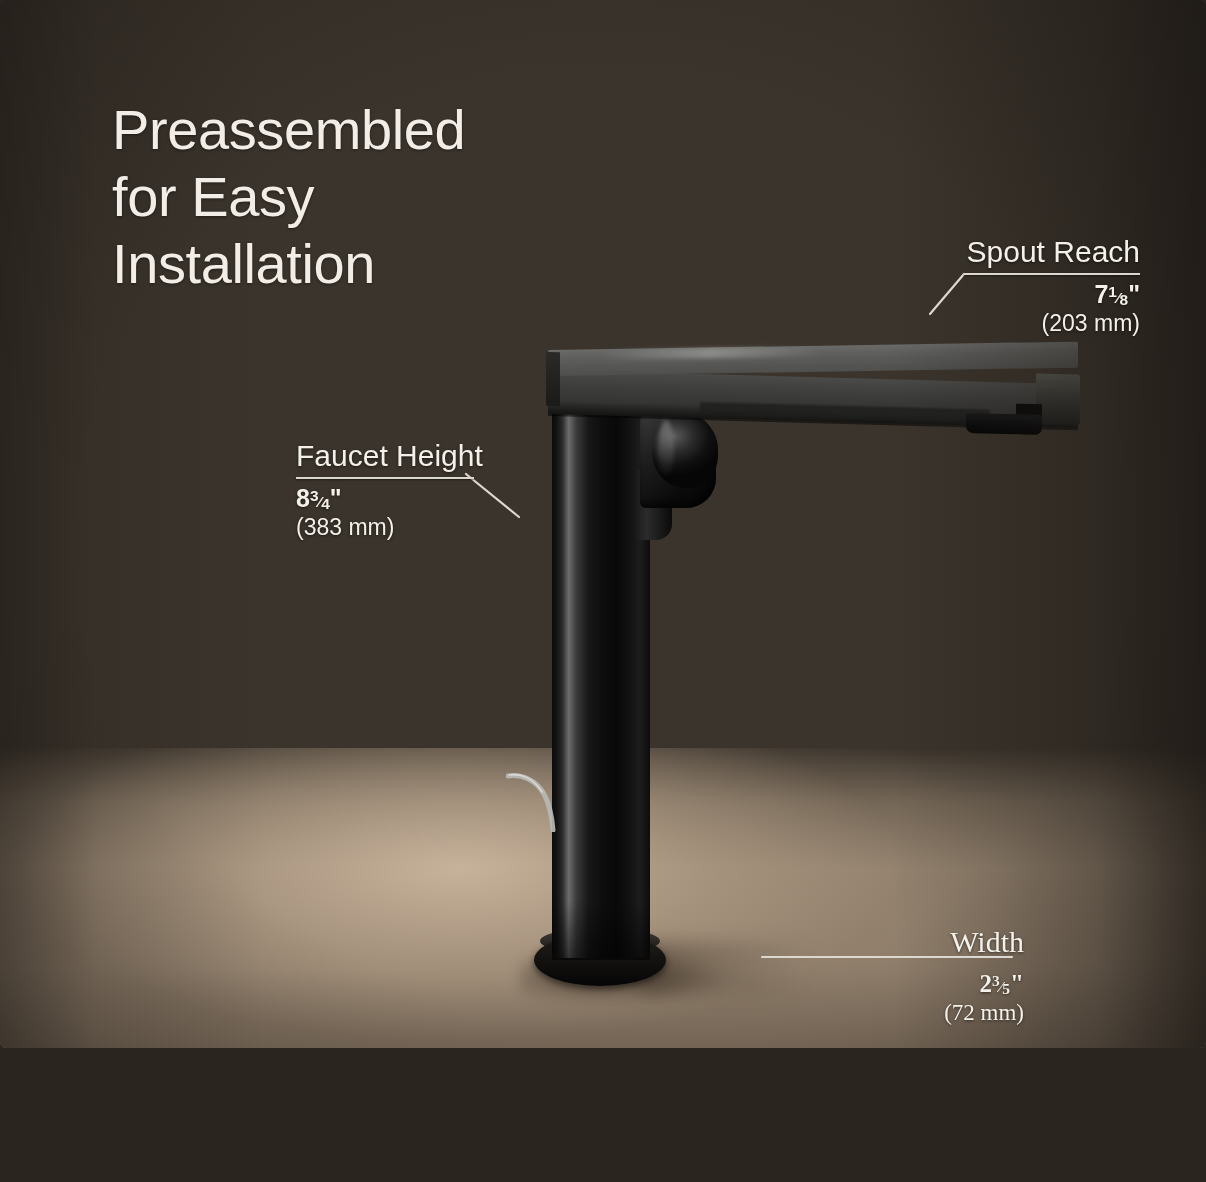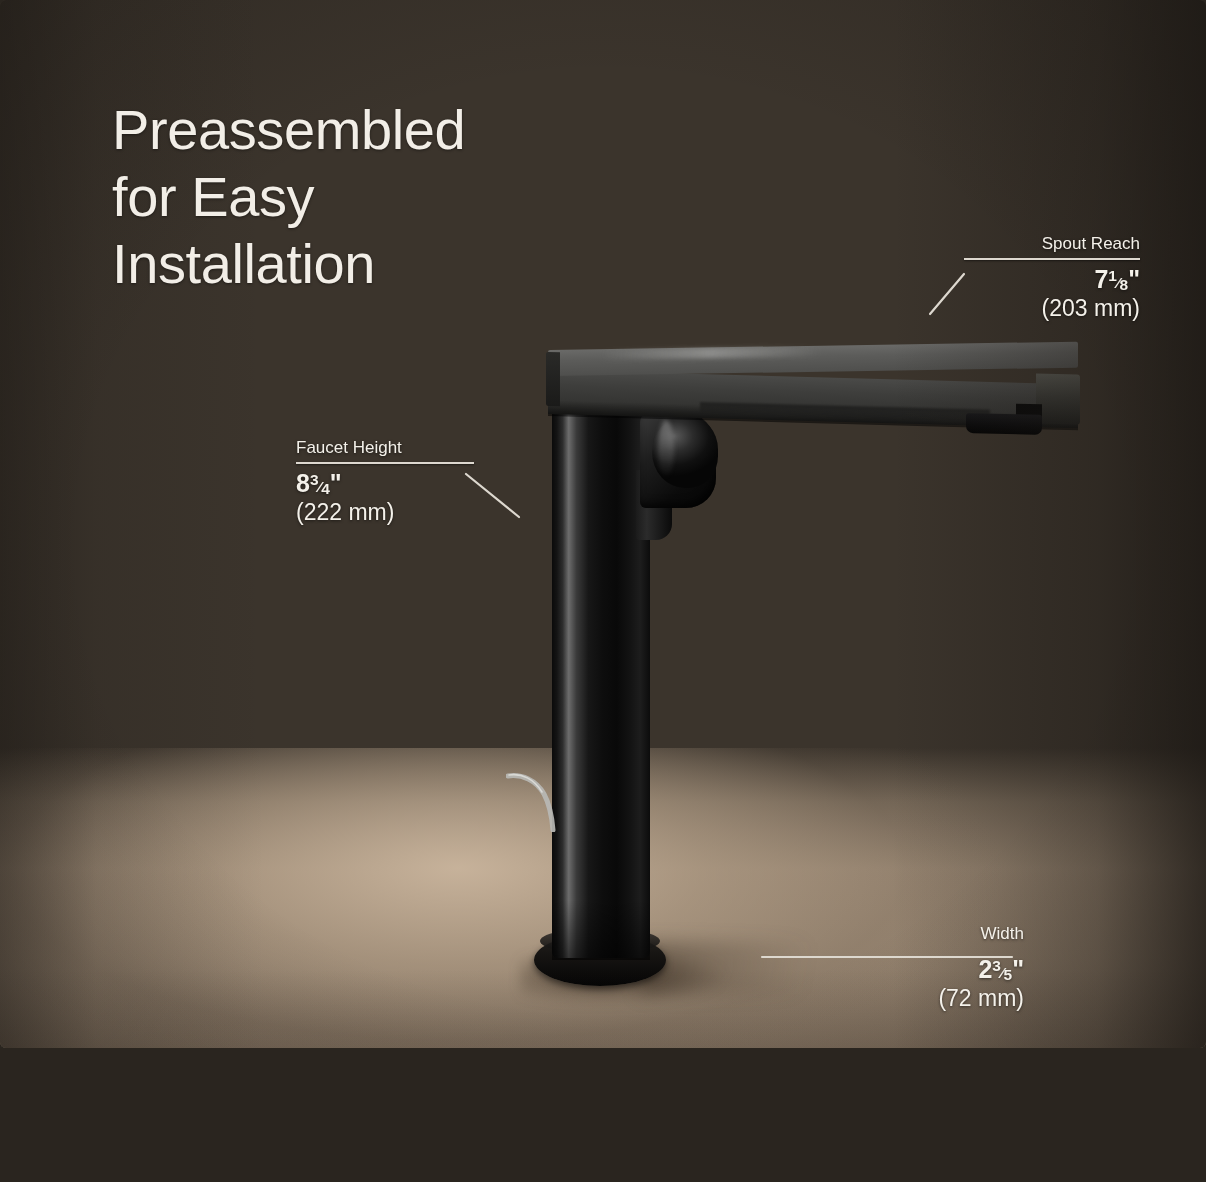--- a/index.html
+++ b/index.html
@@ -71,21 +71,21 @@
     line-height:1.20;
     font-weight:300;
     letter-spacing:-0.4px;
     color:#f2eee7;
     text-shadow:0 1px 3px rgba(0,0,0,0.45);
     white-space:pre-line;
   }
 
   
   .callout { position:absolute; color:#f4f1ea; text-shadow:0 1px 3px rgba(0,0,0,0.55); }
-  .callout .label  { font-size:17px; font-weight:400; line-height:1.18; white-space:nowrap; }
+  .callout .label  { font-size:30px; font-weight:400; line-height:1.18; white-space:nowrap; }
   .callout .value  { font-size:25px; font-weight:700; line-height:1.20; white-space:nowrap; }
   .callout .metric { font-size:23px; font-weight:400; line-height:1.22; white-space:nowrap; }
   .callout .rule {
     height:2px; background:#ddd8cf; margin:4px 0 4px 0;
     box-shadow:0 1px 2px rgba(0,0,0,0.5);
   }
   .ca-right { text-align:right; }
   .ca-left  { text-align:left; }
 
   
@@ -97,21 +97,21 @@
 
   
   #callout-spout-reach { right:66px; top:234px; width:200px; }
   #callout-spout-reach .rule { width:176px; margin-left:auto; }
 
   
   #callout-faucet-height { left:296px; top:438px; width:190px; }
   #callout-faucet-height .rule { width:178px; }
 
   
-  #callout-width { right:182px; top:924px; width:132px; }
+  #callout-width { right:182px; top:924px; width:132px;font-family:Liberation Serif, serif; }
   #callout-width .rule { width:0; }
 
   
   .leaders { position:absolute; left:0; top:0; width:1206px; height:1182px; pointer-events:none; }
 
   
   .faucet { position:absolute; left:0; top:0; width:1206px; height:1182px; }
 
   
   .base-shadow {
@@ -309,21 +309,21 @@
     <div class="label">Spout Reach</div>
     <div class="rule"></div>
     <div class="value"><span>7</span><span class="frac"><span class="num">1</span><span class="sl">⁄</span><span class="den">8</span></span><span class="inch">"</span></div>
     <div class="metric">(203 mm)</div>
   </div>
 
   <div class="callout ca-left" id="callout-faucet-height">
     <div class="label">Faucet Height</div>
     <div class="rule"></div>
     <div class="value"><span>8</span><span class="frac"><span class="num">3</span><span class="sl">⁄</span><span class="den">4</span></span><span class="inch">"</span></div>
-    <div class="metric">(222 mm)</div>
+    <div class="metric">(383 mm)</div>
   </div>
 
   <div class="callout ca-right" id="callout-width">
     <div class="label">Width</div>
     <div class="rule"></div>
     <div class="value"><span>2</span><span class="frac"><span class="num">3</span><span class="sl">⁄</span><span class="den">5</span></span><span class="inch">"</span></div>
     <div class="metric">(72 mm)</div>
   </div>
 
 </div>

